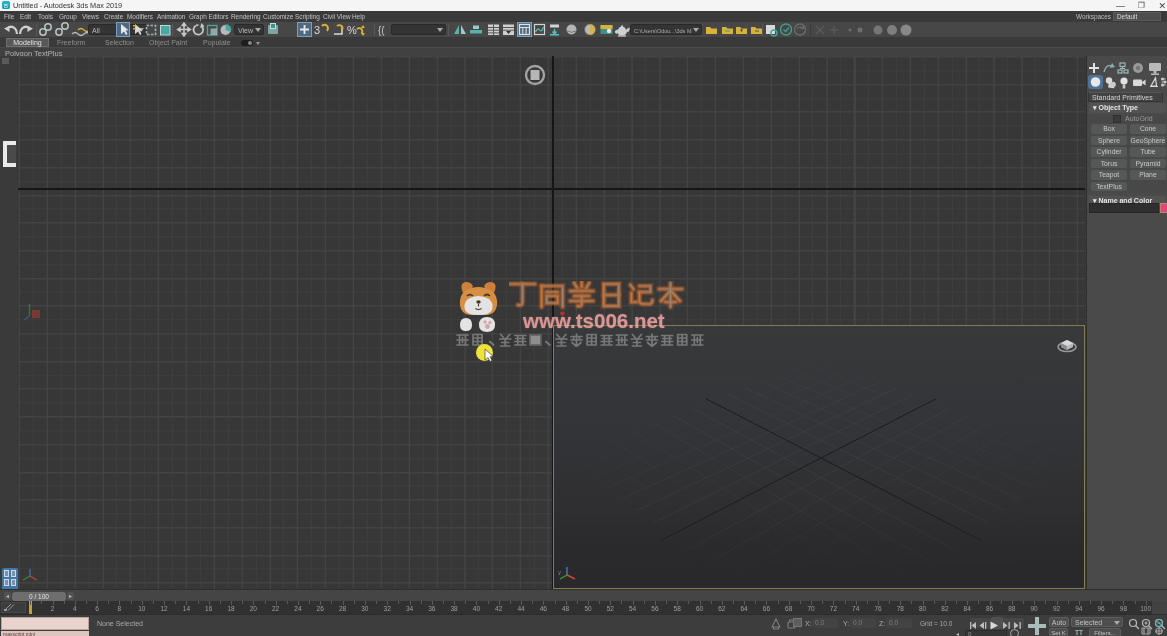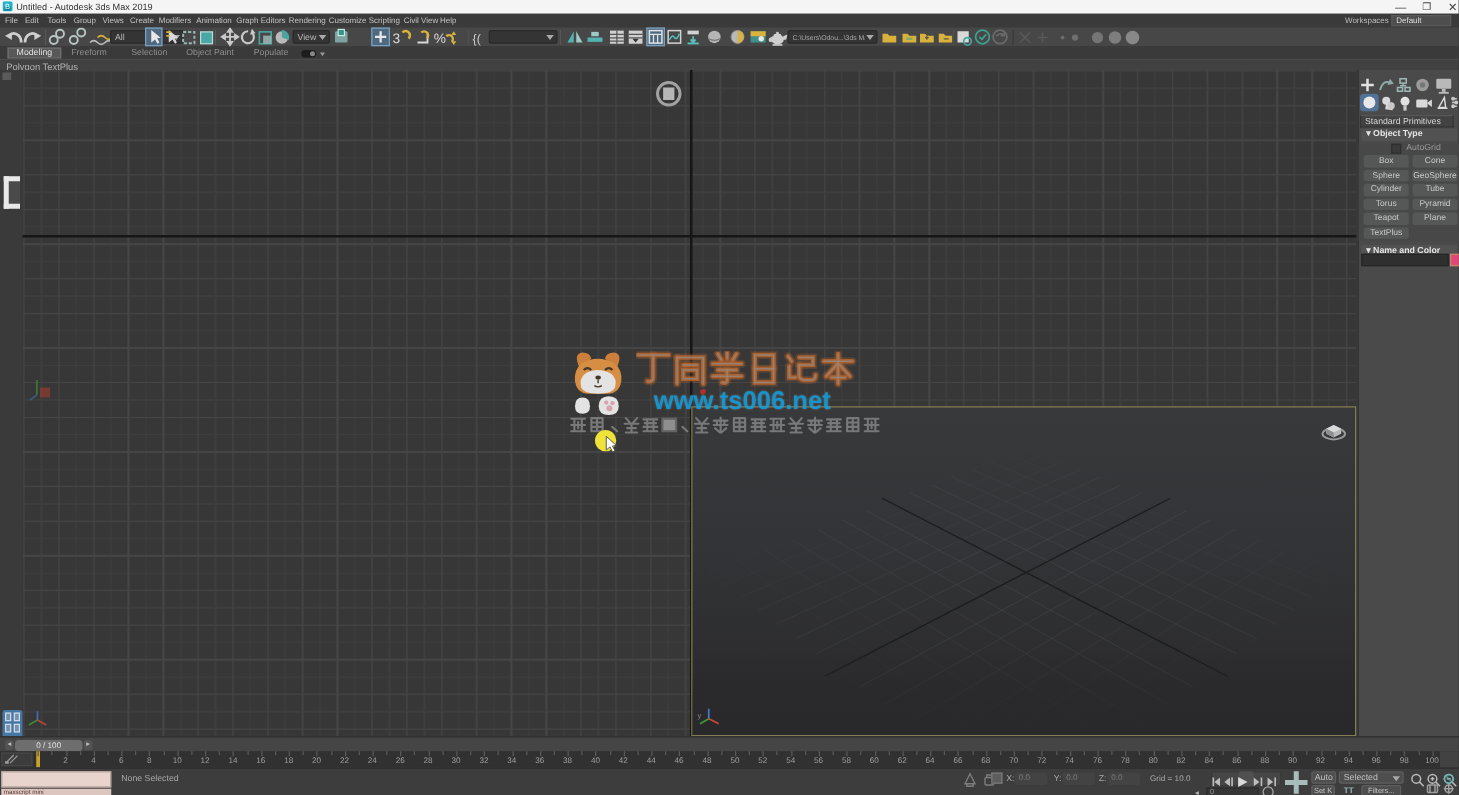--- a/index.html
+++ b/index.html
@@ -493,21 +493,21 @@
           </g>
           <g transform="translate(148.0,0)">
             <path d="M2 8 H25"></path>
             <path d="M13.5 2 V26"></path>
             <path d="M13 10 L4 20"></path>
             <path d="M14 10 L23 20"></path>
             <path d="M8 21 H19"></path>
           </g>
         </g>
       </svg>
- <div class="abs" style="left:83px;top:32px;width:200px;font-size:20.5px;font-weight:bold;color:#0ea5e9;white-space:nowrap;opacity:0.97;text-shadow:0 0 2px #77706a">www.ts006.net</div>
+ <div class="abs" style="left:83px;top:32px;width:200px;font-size:20.5px;font-weight:bold;color:#fca5a5;white-space:nowrap;opacity:0.97;text-shadow:0 0 2px #77706a">www.ts006.net</div>
  <circle class="abs" style="left:120px;top:35px"></circle>
  <svg class="abs" style="left:118px;top:33px" width="10" height="8">
         <path d="M2 3 Q2 1 4 2 Q5 0.5 6.5 2 Q7.5 4 4.5 6 Q2 5 2 3" fill="#c03028"></path>
       </svg>
  <svg class="abs" style="left:16px;top:56px" width="262" height="15">
         <g fill="none" stroke="#818181" stroke-width="1.7" stroke-linecap="round">
           <g transform="translate(0.0,0)">
             <path d="M1 2 H12 M3.5 2 V12 M9.5 2 V12 M1 7 H12 M1 12 H12 M6.5 4.5 V9.5"></path>
           </g>
           <g transform="translate(15.1,0)">

